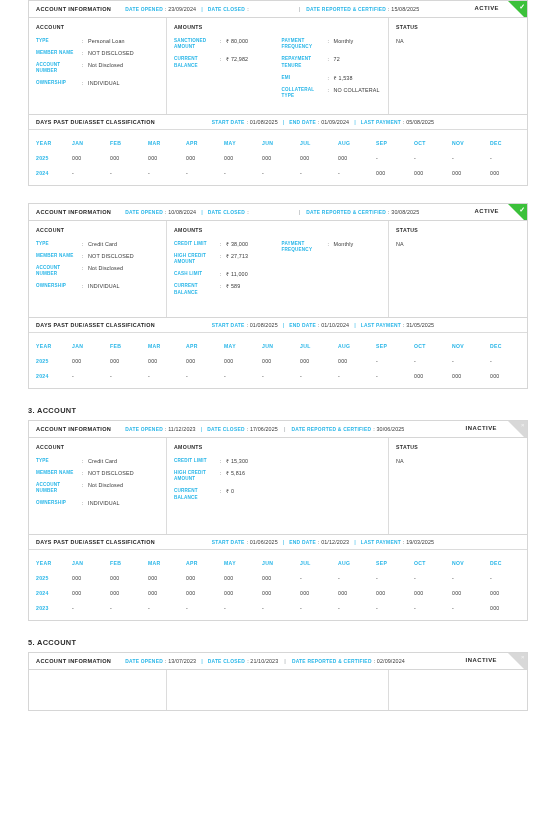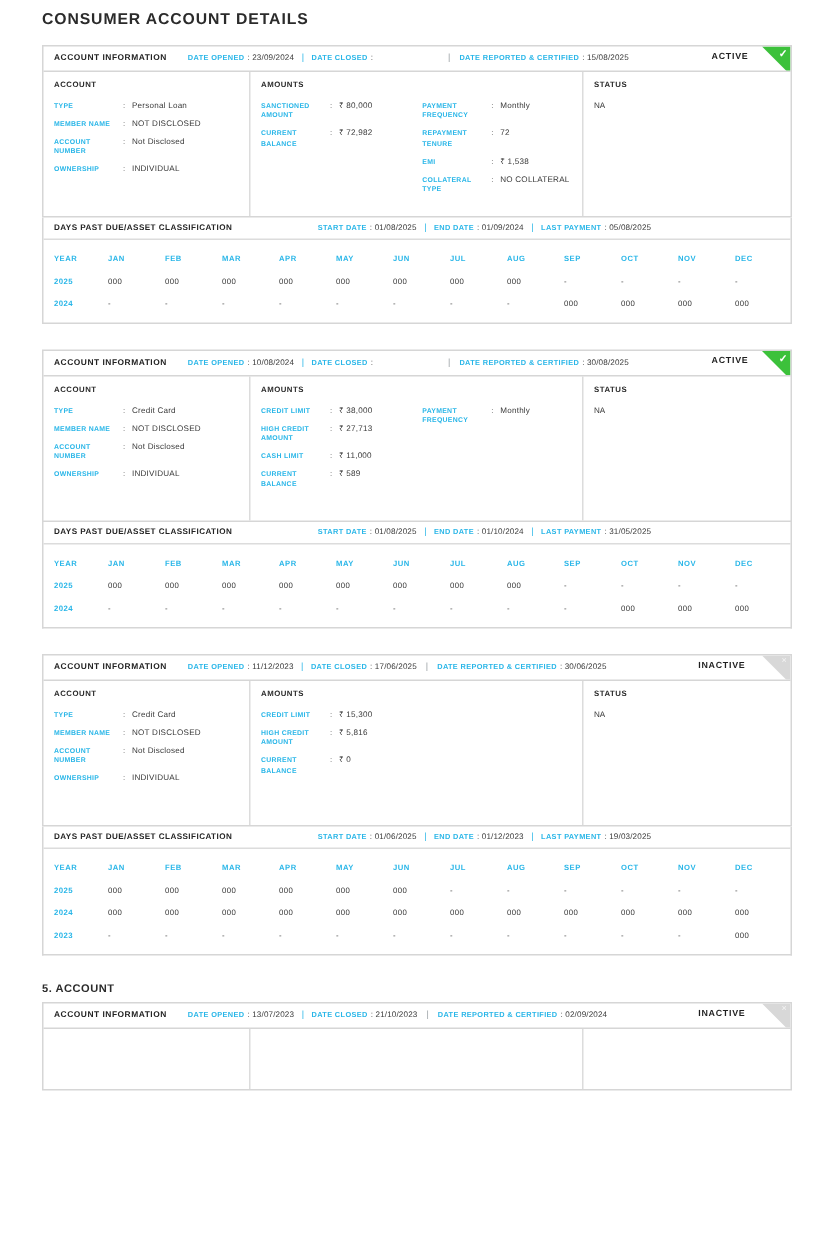--- a/index.html
+++ b/index.html
@@ -115,21 +115,20 @@
   }
   .dpd-row .cell.yr { color: #29b6e8; font-weight: bold; }
   .c-year { flex: 0 0 43px; padding-left: 7px; }
   .c-mon  { flex: 0 0 38px; }
   .dash { color: #9a9a9a; }
 </style>
 </head>
 <body>
 
 <div class="page">
-  <h1 class="page-title">CONSUMER ACCOUNT DETAILS</h1>
   <div id="accounts-root">
       <div class="account-block">
         <div class="card">
           <div class="card-head">
             <span class="head-title">ACCOUNT INFORMATION</span>
             <span style="width: 14px;"></span>
             <span class="head-field">
               <span class="lbl">DATE OPENED</span>
               <span class="val"> : 23/09/2024</span>
             </span>
@@ -443,20 +442,21 @@
               <div class="cell c-mon dash">-</div>
               <div class="cell c-mon dash">-</div>
               <div class="cell c-mon">000</div>
               <div class="cell c-mon">000</div>
               <div class="cell c-mon">000</div>
             </div>
           </div>
         </div>
       </div>
       <div class="account-block">
+        <div class="section-heading">3. ACCOUNT</div>
         <div class="card">
           <div class="card-head">
             <span class="head-title">ACCOUNT INFORMATION</span>
             <span style="width: 14px;"></span>
             <span class="head-field">
               <span class="lbl">DATE OPENED</span>
               <span class="val"> : 11/12/2023</span>
             </span>
             <span class="sep">|</span>
             <span class="head-field">

